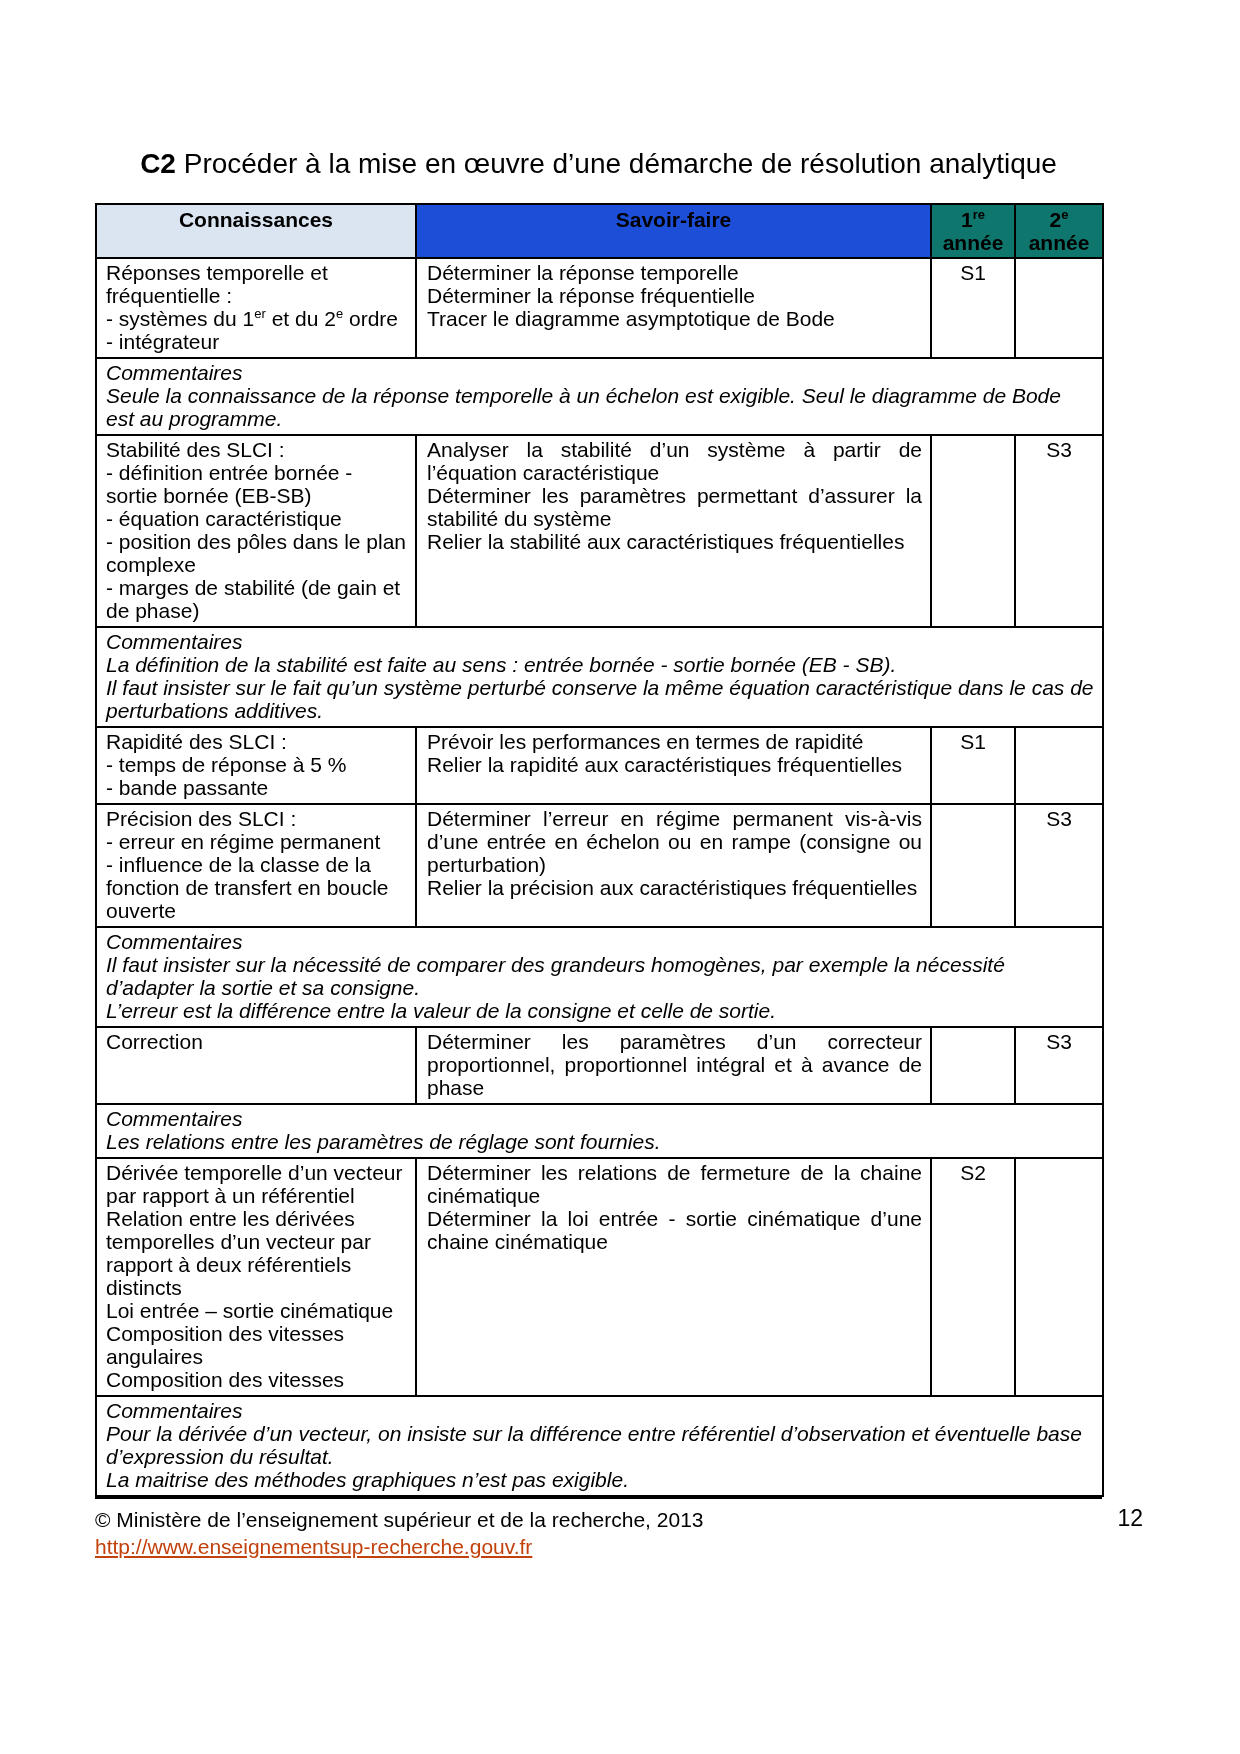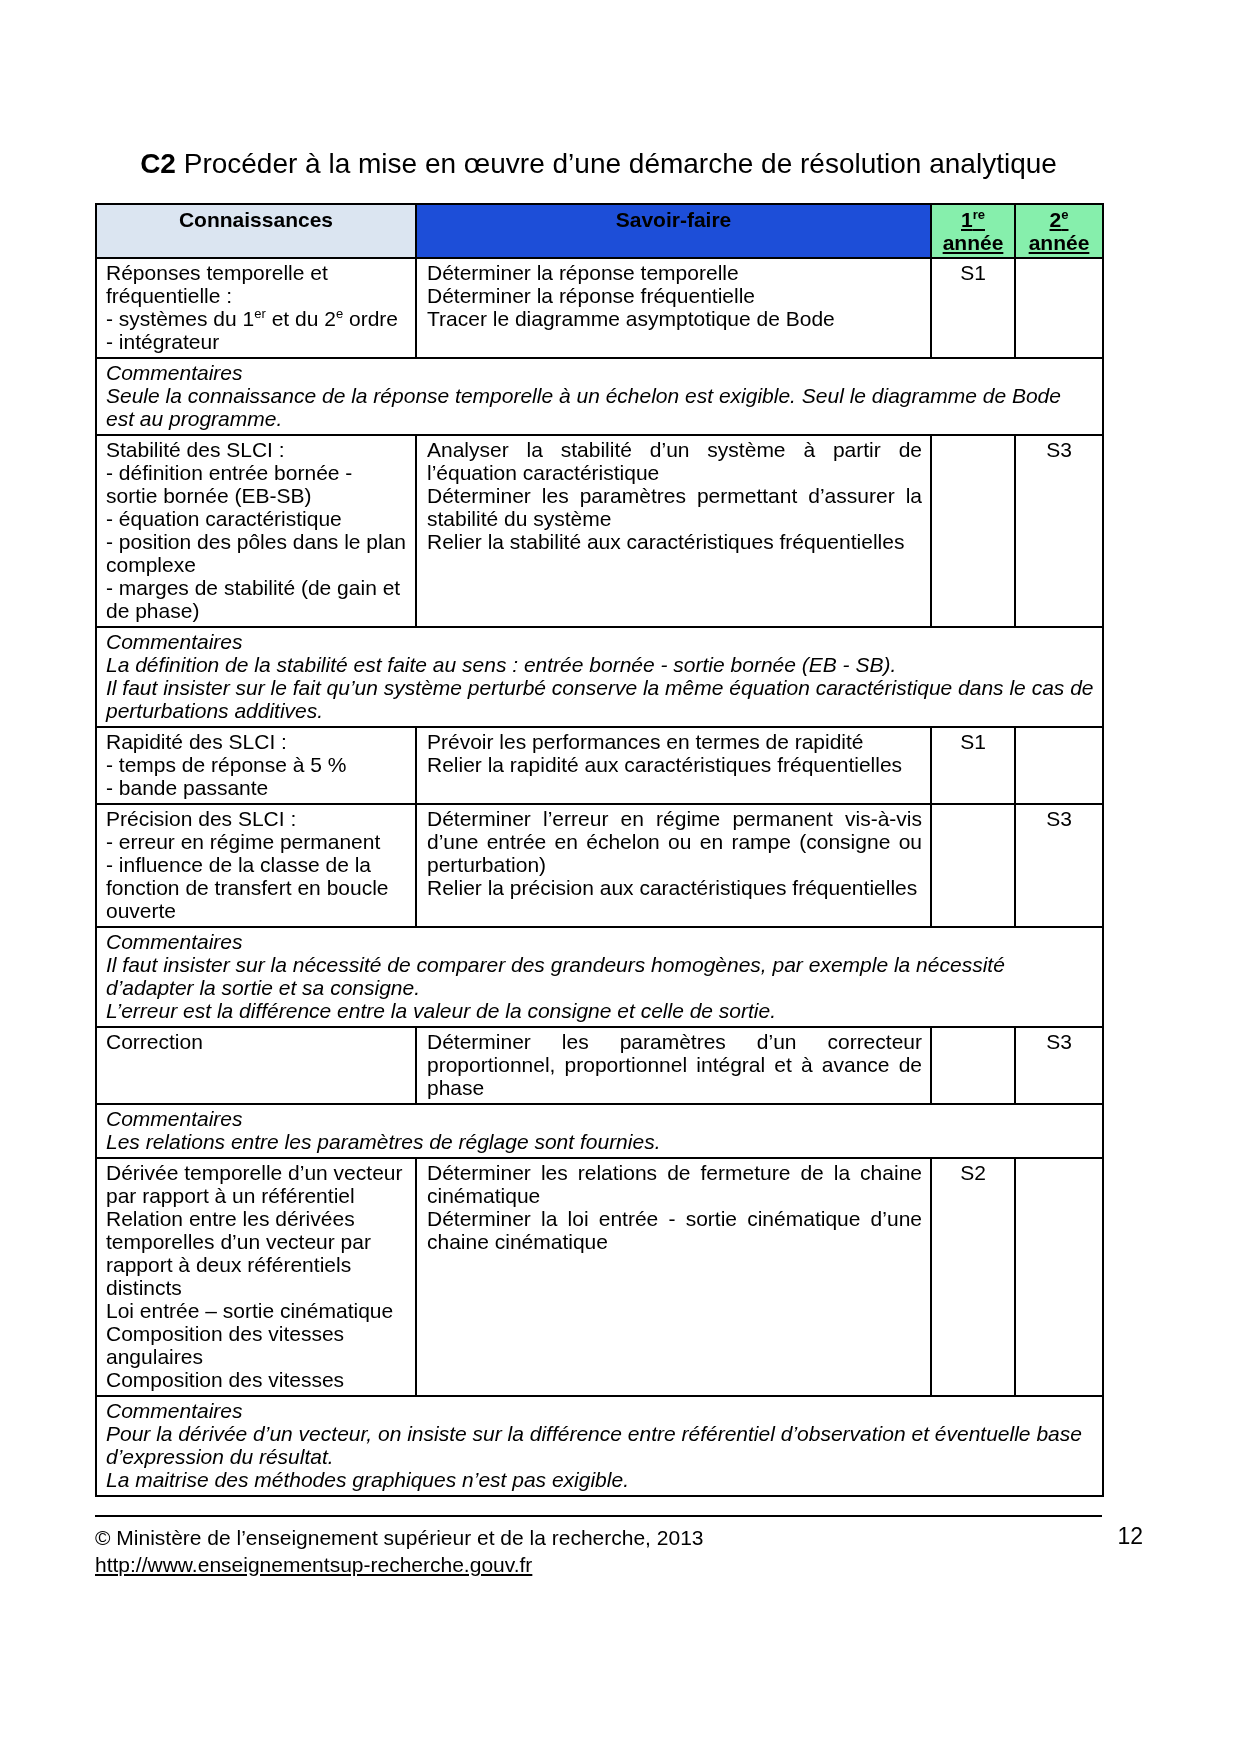--- a/index.html
+++ b/index.html
@@ -45,21 +45,21 @@
   }
   th.h-cell {
     font-weight: bold;
     text-align: center;
     vertical-align: middle;
     padding: 3px 4px;
     margin-top: 16px;
   }
   th.h-know  { background: #dbe5f1; }
   th.h-skill { background: #1d4ed8; }
-  th.h-year  { background: #86efac; text-decoration: underline; }
+  th.h-year  { background: #0f766e; }
   .year-head-line { display: block; text-align: center; }
   sup { font-size: 0.62em; vertical-align: super; line-height: 0; }
 
   td.k-cell { padding: 2px 6px 4px 9px; margin-left: 15px; }
   td.s-cell { padding: 2px 8px 4px 10px; }
   td.s-cell .para { text-align: justify; }
   td.y-cell {
     text-align: center;
     vertical-align: middle;
     padding: 2px 2px;
@@ -67,31 +67,30 @@
   }
   td.c-cell {
     font-style: italic;
     padding: 2px 8px 4px 9px;
   }
   .para { display: block; }
 
   .footer {
     position: relative;
     width: 1060px;
-    margin-top: 18px;
   }
   .footer-rule {
     width: 1007px;
     border-top: 2px solid #000000;
     height: 0;
   }
   .footer-text { padding-top: 7px; font-size: 21px; line-height: 27px; }
   .footer-copyright { color: #000000; }
   .footer-link {
-    color: #000000;
+    color: #c2410c;
     text-decoration: underline;
     cursor: pointer;
   }
   .page-number {
     position: absolute;
     right: 12px;
     top: 8px;
     font-size: 23px;
   }
 </style>

